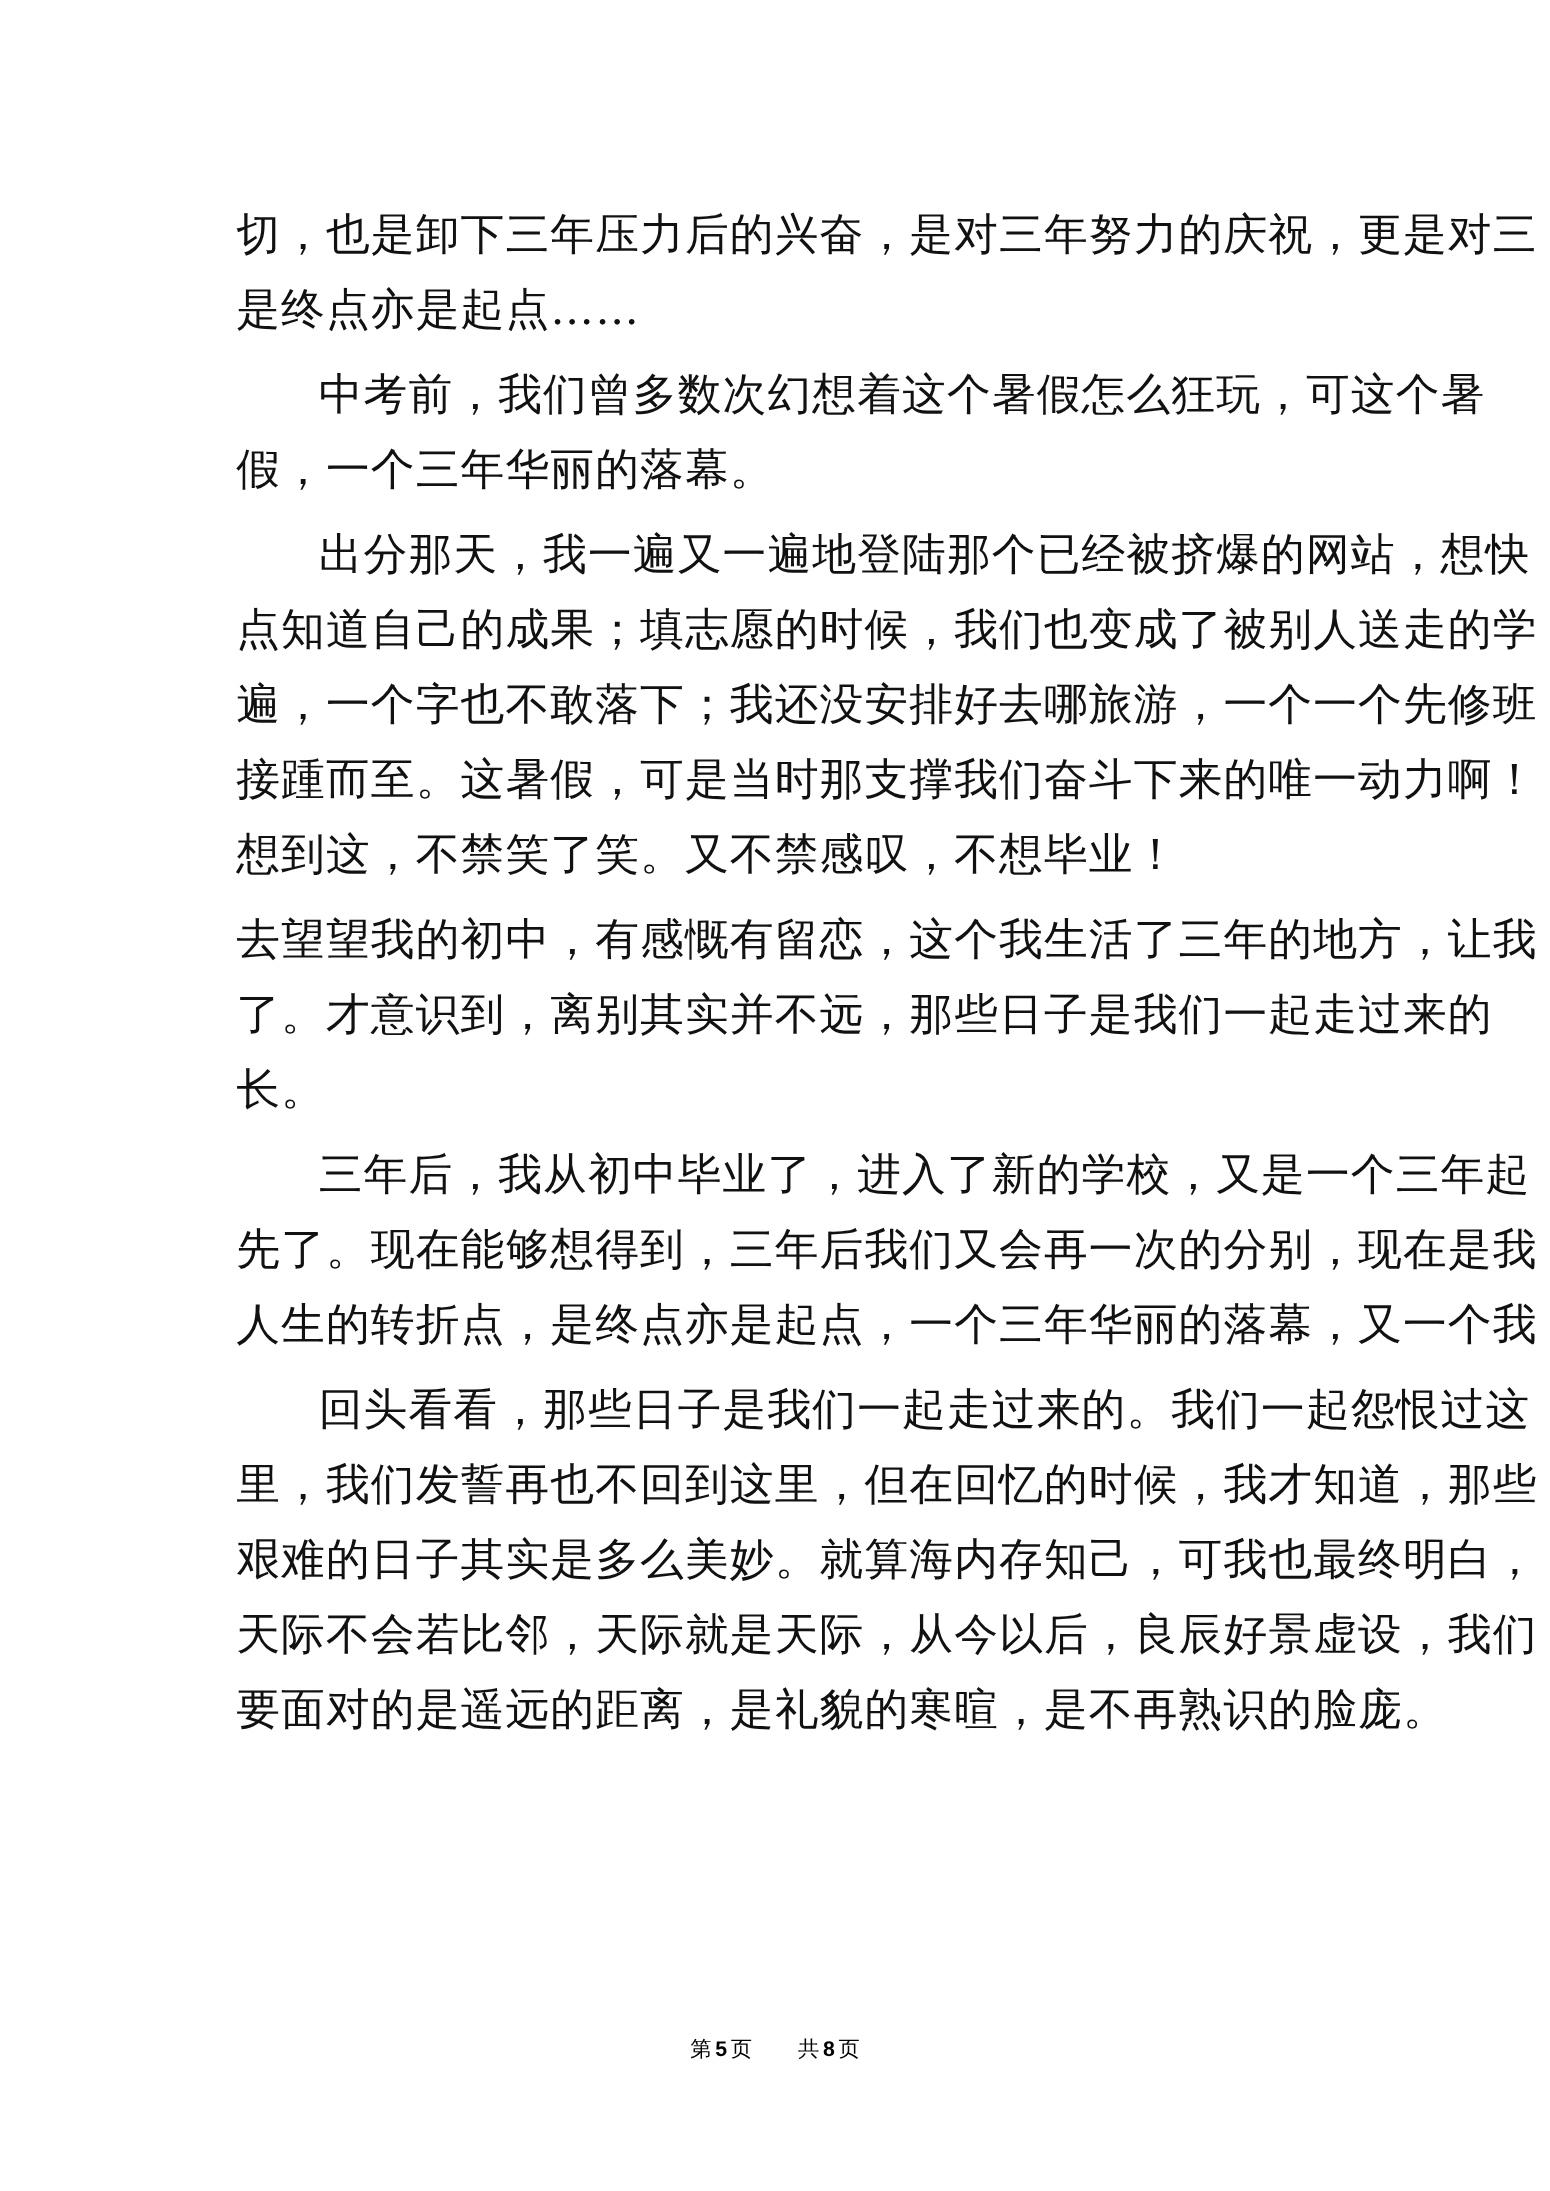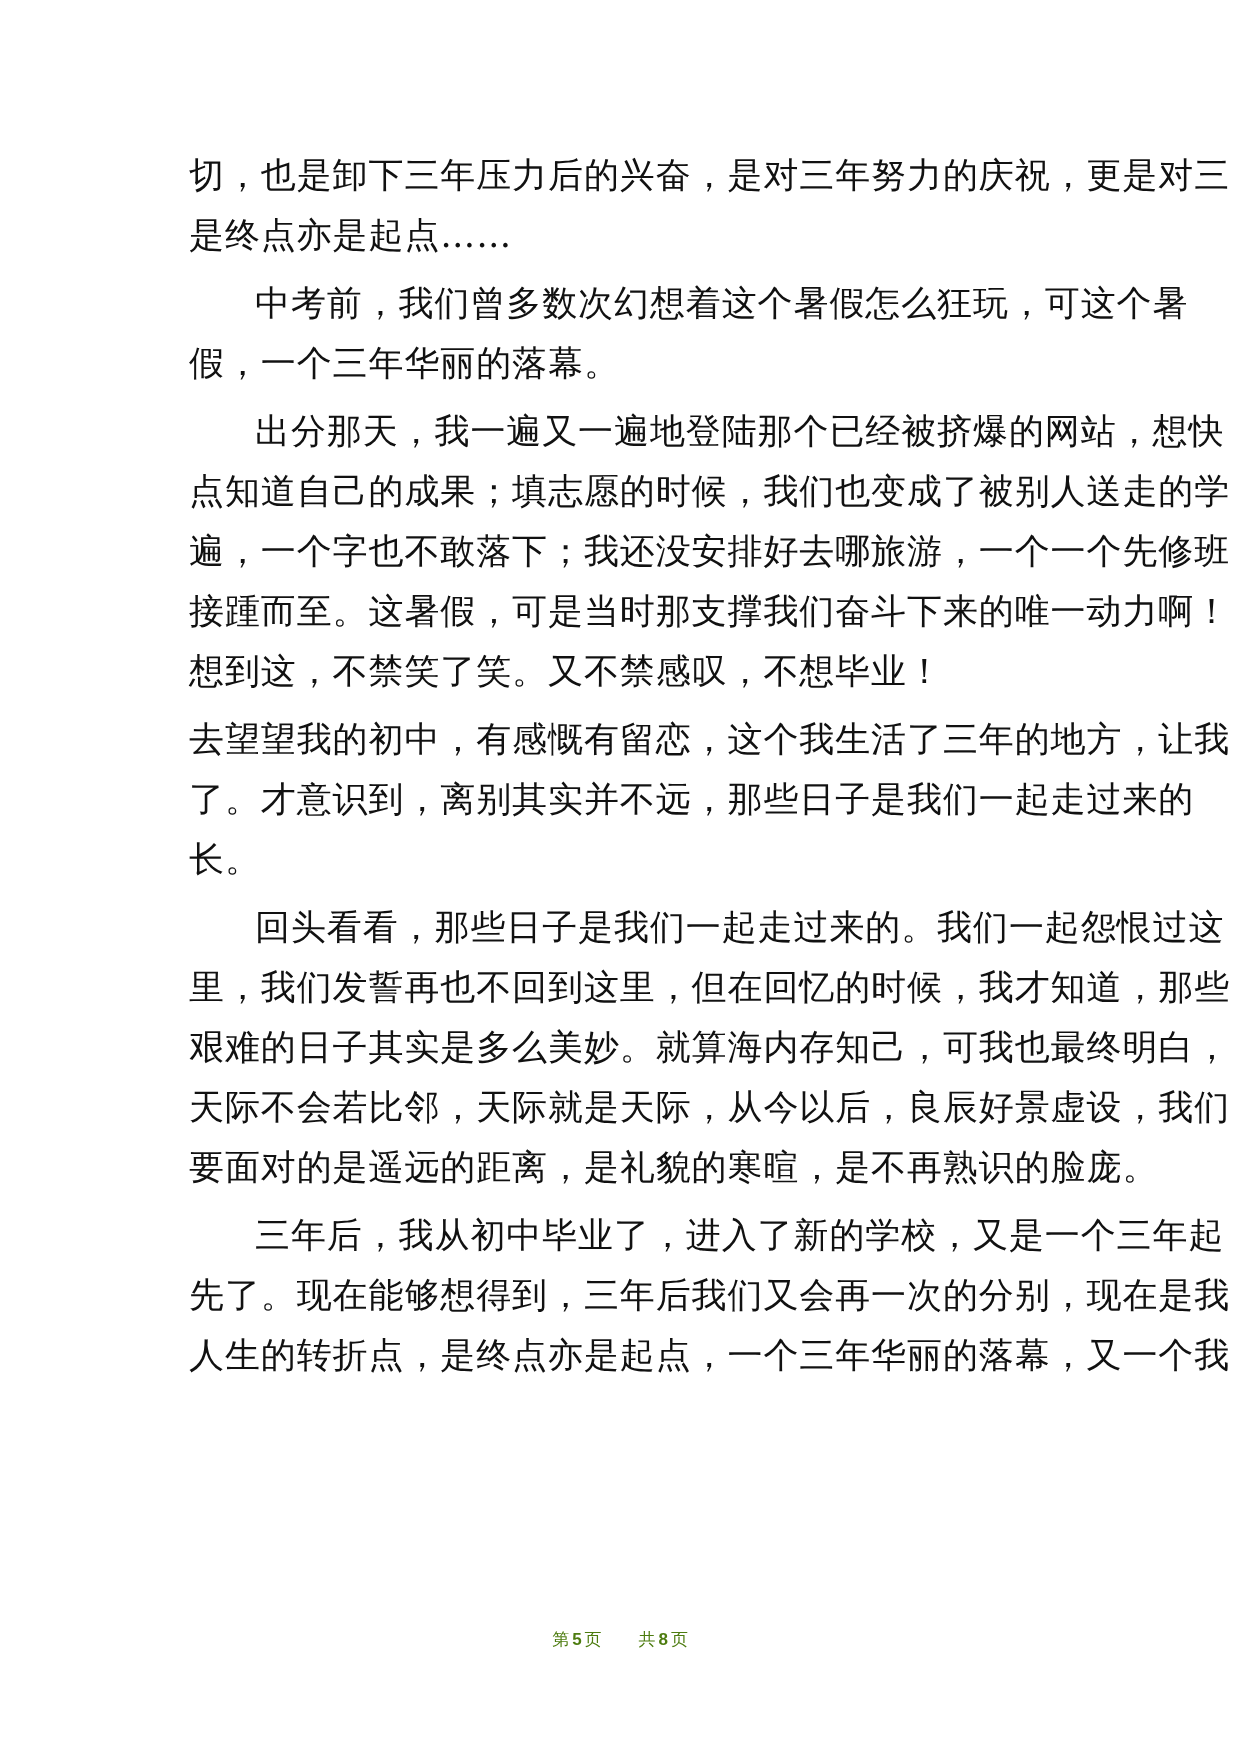--- a/index.html
+++ b/index.html
@@ -19,21 +19,21 @@
       position: absolute;
       left: 0;
       top: 0;
       width: 1240px;
       height: 1753px;
       background: #ffffff;
     }
     .body-text {
       position: absolute;
       left: 189px;
-      top: 145px;
+      top: 158px;
       width: 870px;
     }
     .para {
       margin: 0 0 8px 0;
     }
     .line {
       display: block;
       height: 60px;
       line-height: 60px;
       font-size: 35px;
@@ -43,21 +43,21 @@
     .line.indent {
       padding-left: 66px;
     }
     .footer {
       position: absolute;
       left: 0;
       top: 1628px;
       width: 1240px;
       text-align: center;
       font-size: 17px;
-      color: #4d7c0f;
+      color: #000000;
       font-family: "DejaVu Serif", "Liberation Serif", serif;
     }
     .footer .num {
       font-family: "Liberation Sans", "DejaVu Sans", sans-serif;
       font-weight: bold;
       margin: 0 3px;
     }
     .footer .gap {
       display: inline-block;
       width: 26px;
@@ -87,31 +87,31 @@
       <span class="line">想到这，不禁笑了笑。又不禁感叹，不想毕业！</span>
     </div>
 
     <div class="para">
       <span class="line">去望望我的初中，有感慨有留恋，这个我生活了三年的地方，让我</span>
       <span class="line">了。才意识到，离别其实并不远，那些日子是我们一起走过来的</span>
       <span class="line">长。</span>
     </div>
 
     <div class="para">
+      <span class="line indent">三年后，我从初中毕业了，进入了新的学校，又是一个三年起</span>
+      <span class="line">先了。现在能够想得到，三年后我们又会再一次的分别，现在是我</span>
+      <span class="line">人生的转折点，是终点亦是起点，一个三年华丽的落幕，又一个我</span>
+    </div>
+
+    <div class="para">
       <span class="line indent">回头看看，那些日子是我们一起走过来的。我们一起怨恨过这</span>
       <span class="line">里，我们发誓再也不回到这里，但在回忆的时候，我才知道，那些</span>
       <span class="line">艰难的日子其实是多么美妙。就算海内存知己，可我也最终明白，</span>
       <span class="line">天际不会若比邻，天际就是天际，从今以后，良辰好景虚设，我们</span>
       <span class="line">要面对的是遥远的距离，是礼貌的寒暄，是不再熟识的脸庞。</span>
-    </div>
-
-    <div class="para">
-      <span class="line indent">三年后，我从初中毕业了，进入了新的学校，又是一个三年起</span>
-      <span class="line">先了。现在能够想得到，三年后我们又会再一次的分别，现在是我</span>
-      <span class="line">人生的转折点，是终点亦是起点，一个三年华丽的落幕，又一个我</span>
     </div>
 
   </div>
 
   <div class="footer">
     <span>
       <span>第</span><span class="num">5</span><span>页</span>
     </span>
     <span class="gap"></span>
     <span>

